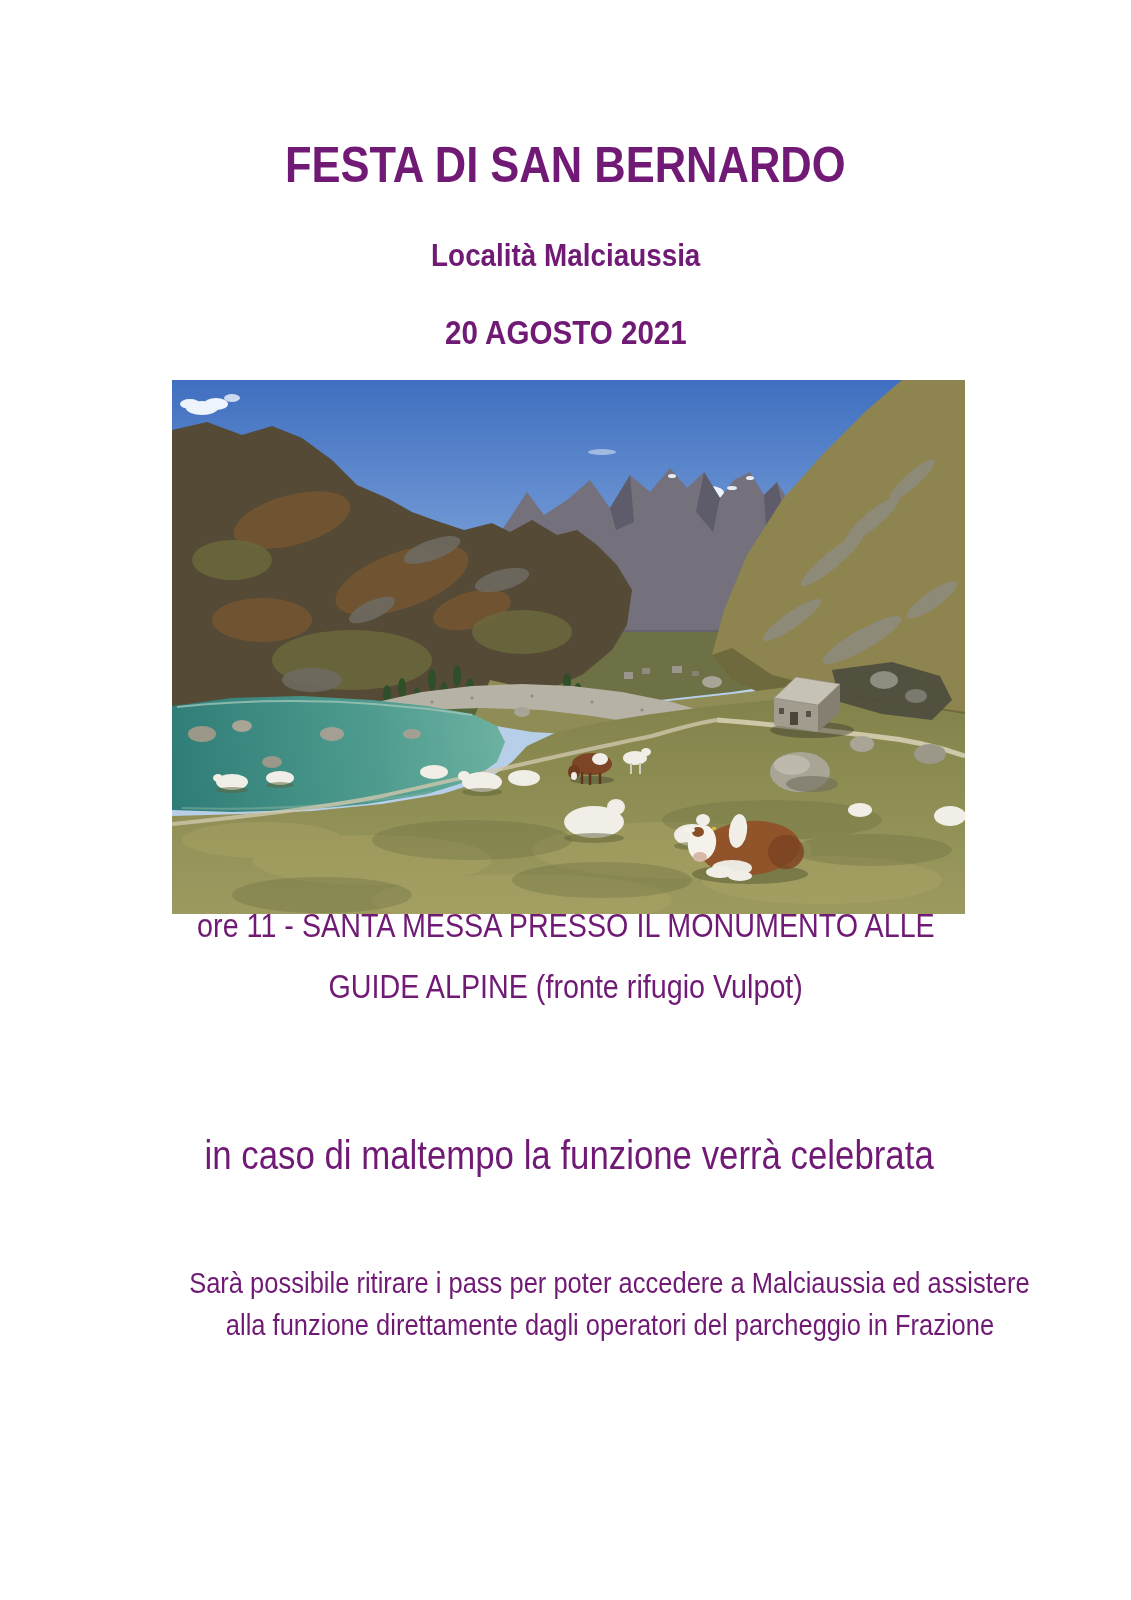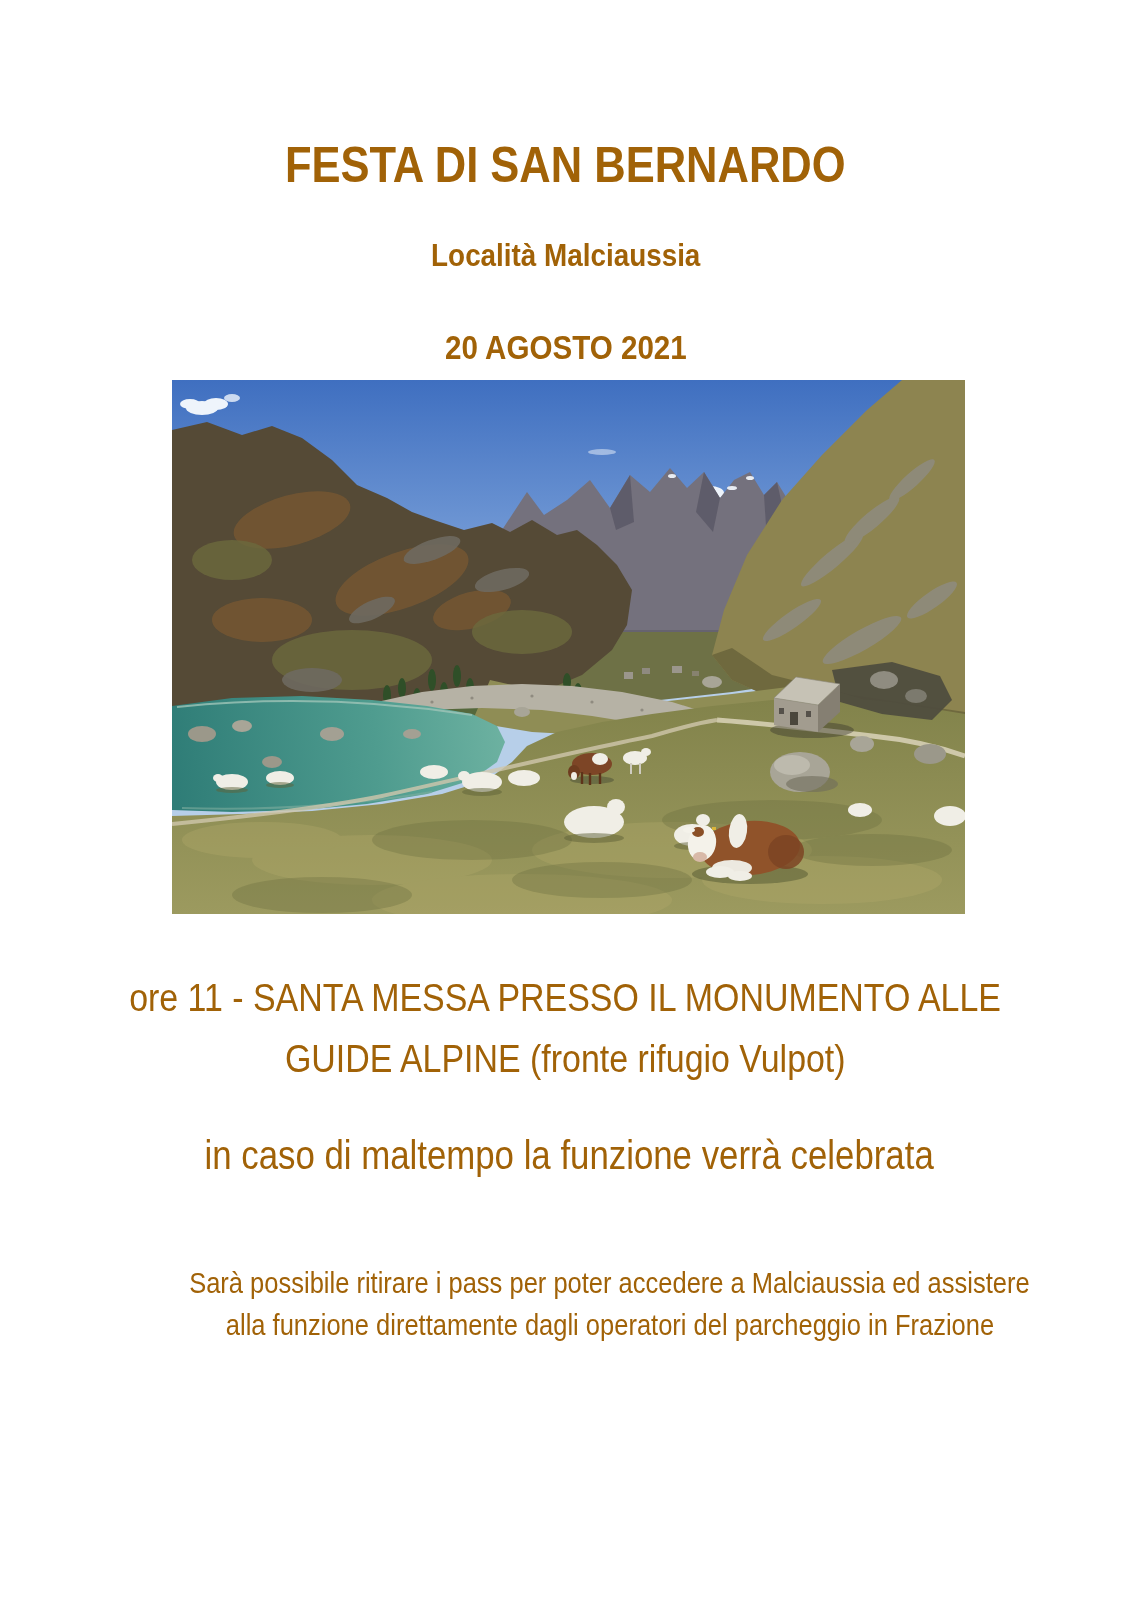--- a/index.html
+++ b/index.html
@@ -2,32 +2,32 @@
 <html style="--sky_top: #3f6fc0; --sky_horizon: #b7cfe9; --far_peaks: #74717d; --left_mountain: #554a36; --right_slope: #8d8450; --valley_floor: #8f8d55; --meadow_dark: #82834b; --meadow_light: #9c9a5f; --lake_deep: #2f7d77; --lake_light: #6fb3a2; --beach: #b6b2a5; --hut_wall: #a29c8f; --hut_roof: #c6c2b5; --cow_white: #f0eee6; --cow_brown: #90532a;"><head>
 <meta charset="utf-8">
 <style>
   html,body{margin:0;padding:0;background:#ffffff;}
   .poster{
     position:relative;
     width:1131px;height:1600px;
     background:#ffffff;
     overflow:hidden;
     font-family:"Liberation Sans", sans-serif;
-    color:#a16207;
+    color:#701a75;
   }
   .line{
     position:absolute;left:0;width:1131px;
     text-align:center;white-space:nowrap;
   }
   .cond{display:inline-block;transform:scaleX(0.87);transform-origin:center;}
   .cond85{display:inline-block;transform:scaleX(0.85);transform-origin:center;}
   .title{top:137px;font-size:50px;font-weight:bold;line-height:56px;}
   .subtitle-loc{top:235px;font-size:32px;font-weight:bold;line-height:40px;}
-  .subtitle-date{top:326px;font-size:34px;font-weight:bold;line-height:42px;}
-  .event-block{position:absolute;top:967px;left:0;width:1131px;font-size:39px;line-height:61px;text-align:center;}
+  .subtitle-date{top:311px;font-size:34px;font-weight:bold;line-height:42px;}
+  .event-block{position:absolute;top:895px;left:0;width:1131px;font-size:33px;line-height:61px;text-align:center;}
   .weather-block{position:absolute;top:1127px;left:4px;width:1131px;font-size:40px;line-height:56px;text-align:center;}
   .pass-block{position:absolute;top:1262px;left:0;width:1131px;font-size:30px;line-height:42px;text-align:center;margin-left:44px;}
   .photo-frame{
     position:absolute;left:172px;top:380px;width:793px;height:534px;
     overflow:hidden;background:#7f9fd0;
   }
   .photo-frame svg{display:block;width:100%;height:100%;}
 </style>
 </head>
 <body>

